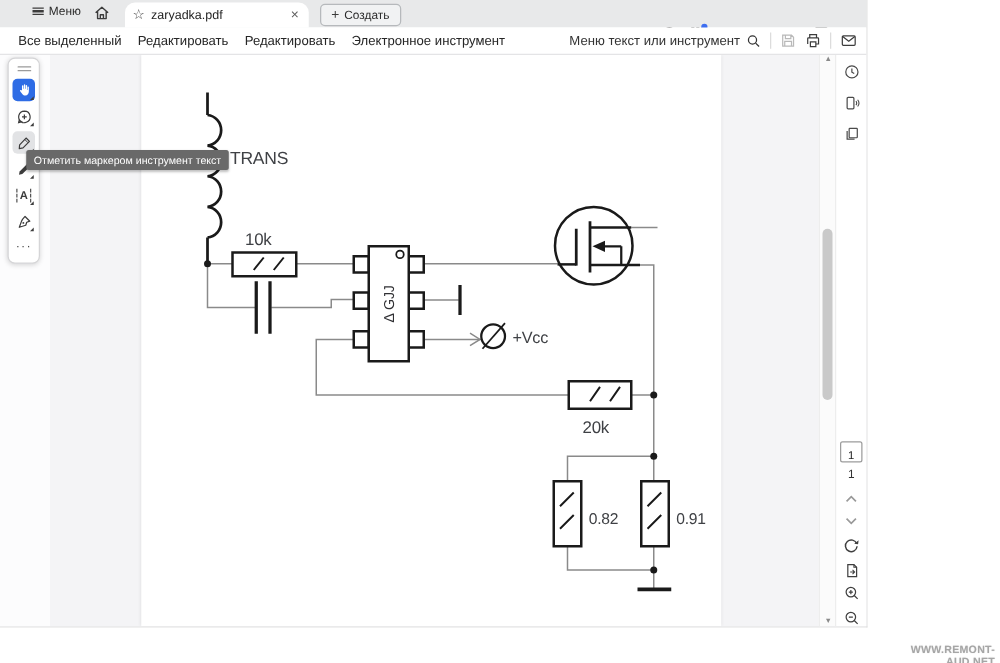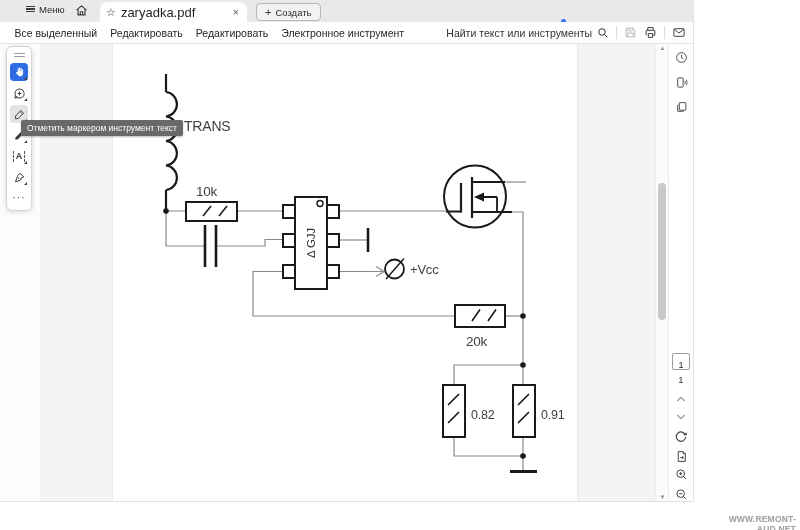--- a/index.html
+++ b/index.html
@@ -10,21 +10,21 @@
   
   .titlebar{position:relative;height:22px;background:#e8e9ea;z-index:6;}
   .menu-btn{position:absolute;left:26px;top:4px;display:flex;gap:4px;
             font-size:9.5px;color:#2b2b2b;cursor:default;}
   .hamb{display:inline-block;width:9px;}
   .hamb i{display:block;height:1.2px;background:#3c3c3c;margin:1.6px 0;}
   .home-btn{position:absolute;left:74px;top:3px;width:16px;height:16px;}
   .tab{position:absolute;left:100px;top:2px;width:147px;height:20px;background:#fff;
        border-radius:8px 8px 0 0;display:flex;align-items:center;padding:0 6px;box-sizing:border-box;}
   .tab .star{font-size:11px;color:#4a4a4a;margin-right:5px;line-height:1;}
-  .tab .t-title{font-size:13px;color:#1f1f1f;flex:1;white-space:nowrap;overflow:hidden;}
+  .tab .t-title{font-size:10px;color:#1f1f1f;flex:1;white-space:nowrap;overflow:hidden;}
   .tab .t-close{font-size:11px;color:#5c5c5c;padding:0 2px;}
   .create-btn{position:absolute;left:256px;top:3px;height:16px;display:flex;align-items:center;gap:4px;
        padding:0 8px;border:1px solid #b6b9bc;border-radius:4px;background:#f1f2f3;
        font-size:9.5px;color:#2b2b2b;}
   .create-btn .plus{font-size:11px;line-height:1;color:#3a3a3a;}
   .tb-right{position:absolute;right:0;top:16px;height:22px;display:flex;align-items:center;}
   .tb-ic{width:22px;height:22px;display:flex;align-items:center;justify-content:center;position:relative;}
   .signin{font-size:10.5px;font-weight:bold;color:#111;margin:0 14px 0 6px;}
   .winctl{width:24px;height:22px;display:flex;align-items:center;justify-content:center;
           font-size:10px;color:#333;}
@@ -140,21 +140,21 @@
     </div>
   </div>
 
   <div class="menubar">
     <span class="mb-item">Все выделенный</span>
     <span class="mb-item">Редактировать</span>
     <span class="mb-item">Редактировать</span>
     <span class="mb-item">Электронное инструмент</span>
     <div class="mb-right">
       <div class="search-box">
-        <span>Найти текст или инструменты</span>
+        <span>Меню текст или инструмент</span>
         <svg width="12" height="12" viewBox="0 0 24 24">
           <circle cx="10" cy="10" r="6.5" fill="none" stroke="#333" stroke-width="2"></circle>
           <path d="M15 15l5.5 5.5" stroke="#333" stroke-width="2"></path>
         </svg>
       </div>
       <span class="vdiv"></span>
       <svg width="13" height="13" viewBox="0 0 24 24">
         <path d="M4 4h13l3 3v13H4z M8 4v5h8V4 M7 20v-7h10v7" fill="none" stroke="#b9b9b9" stroke-width="1.8"></path>
       </svg>
       <svg width="13" height="13" viewBox="0 0 24 24">

